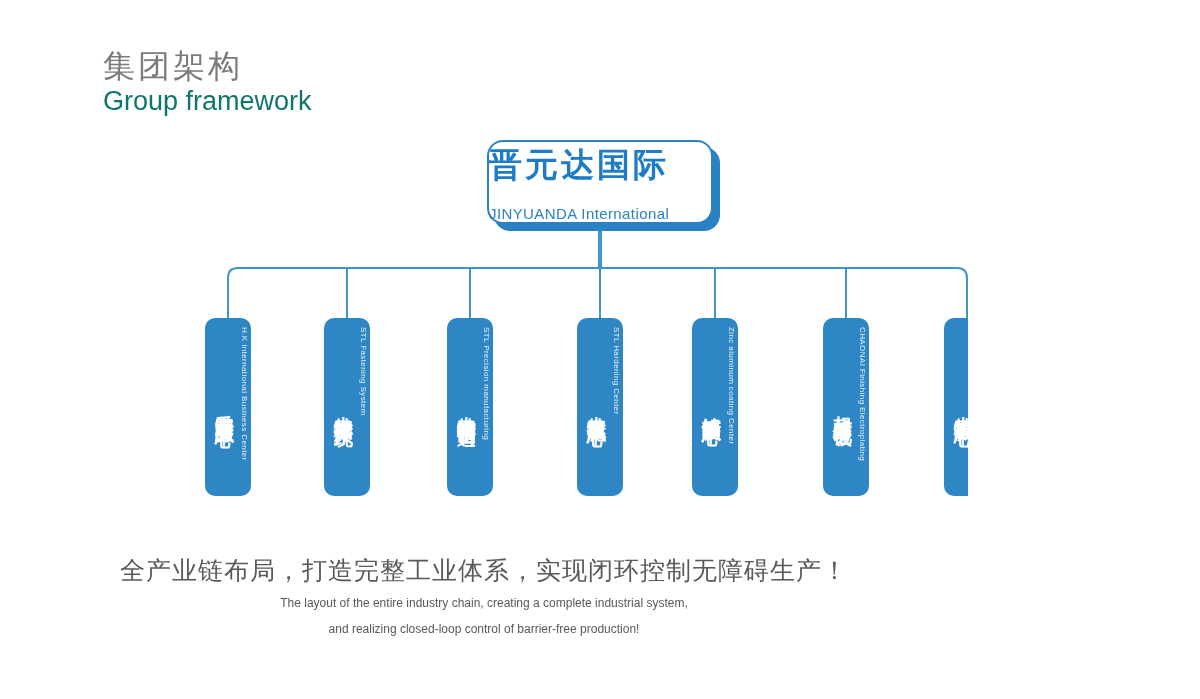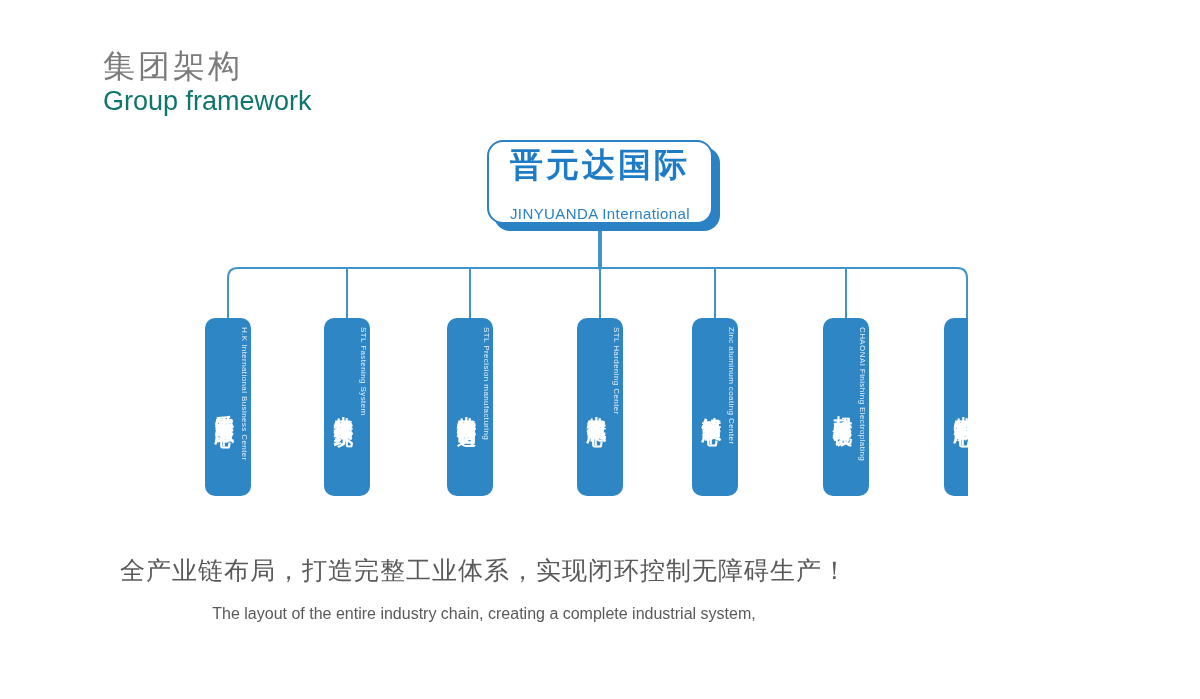--- a/index.html
+++ b/index.html
@@ -11,21 +11,21 @@
   
   .header { position:absolute; left:103px; top:48px; }
   .title-zh { font-size:32px; color:#7b7b7b; letter-spacing:3px; line-height:1.15; }
   .title-en { font-size:27px; color:#0f766e; line-height:1.2; }
 
   
   .root-box {
     position:absolute; left:487px; top:140px; width:222px; height:80px;
     background:#ffffff; border:2px solid #2a82c5; border-radius:16px;
     box-shadow:7px 7px 0 #2a82c5;
-    display:flex; flex-direction:column; align-items:center; justify-content:center;
+    display:flex; flex-direction:column; align-items:flex-start; justify-content:center;
   }
   .root-zh { font-size:33px; font-weight:bold; color:#1d7cc5; letter-spacing:3px; }
   .root-en { font-size:15px; color:#2a82c5; margin-top:17px; letter-spacing:0.4px; }
 
   
   .connectors { position:absolute; left:0; top:0; pointer-events:none; }
 
   
   .org-box {
     position:absolute; top:318px; width:46px; height:178px;
@@ -43,21 +43,21 @@
     font-size:8px; color:rgba(255,255,255,0.88); letter-spacing:0.4px;
     max-height:165px; overflow:hidden; white-space:nowrap;
   }
   .n1 { left:205px; } .n2 { left:324px; } .n3 { left:447px; }
   .n4 { left:577px; } .n5 { left:692px; } .n6 { left:823px; }
   .n7 { left:944px; }
 
   
   .footer { position:absolute; left:0; right:0; top:554px; text-align:center; }
   .tagline-zh { font-size:25px; color:#595959; letter-spacing:1px; }
-  .tagline-en { margin-top:14px; font-size:16px; color:#595959; line-height:26px; }
+  .tagline-en { margin-top:3px; font-size:12px; color:#595959; line-height:26px; }
 </style>
 </head>
 <body>
 
 <div class="canvas">
 
   <div class="header">
     <div class="title-zh">集团架构</div>
     <div class="title-en">Group framework</div>
   </div>
@@ -111,16 +111,17 @@
 
   <div class="org-box n7">
     <span class="org-zh">史特牢检测中心</span>
     <span class="org-en">STL Testing Center</span>
   </div>
 
   <div class="footer">
     <div class="tagline-zh">全产业链布局，打造完整工业体系，实现闭环控制无障碍生产！</div>
     <div class="tagline-en">
       <div>The layout of the entire industry chain, creating a complete industrial system,</div>
+      <div>and realizing closed-loop control of barrier-free production!</div>
     </div>
   </div>
 
 </div>
 
 </body></html>

